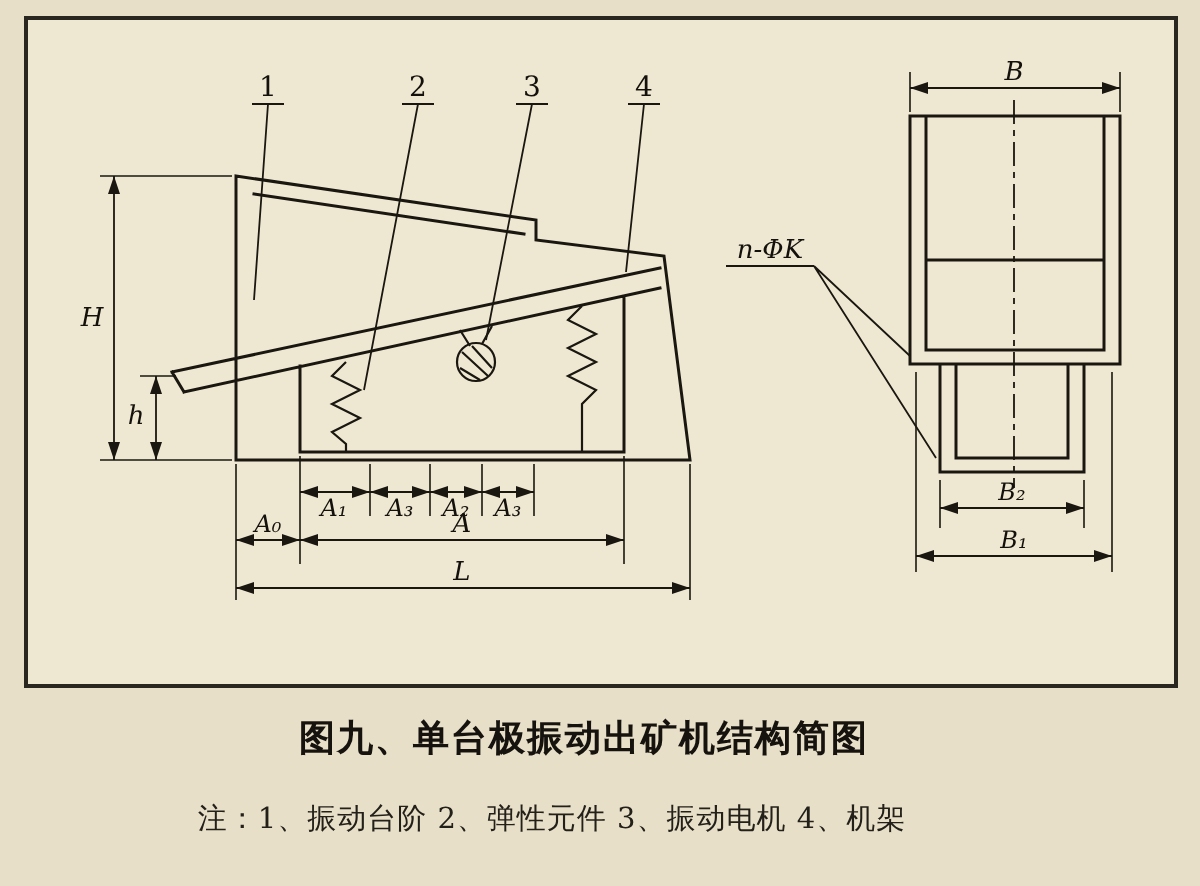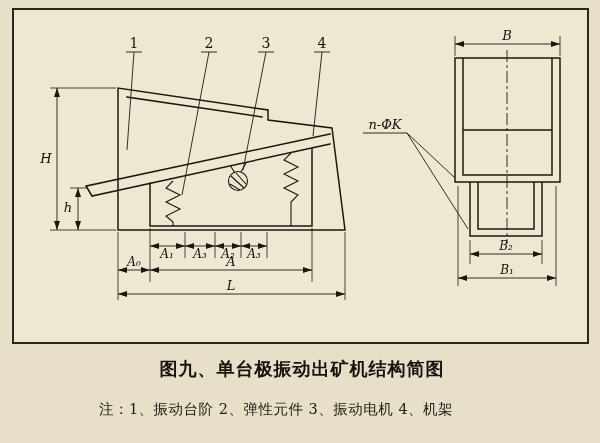--- a/index.html
+++ b/index.html
@@ -16,21 +16,21 @@
   .ln{stroke:#1a1710;stroke-width:1.5;fill:none;stroke-linecap:square;}
   .ln2{stroke:#1a1710;stroke-width:1.1;fill:none;}
   .dim{stroke:#1a1710;stroke-width:0.9;fill:none;}
   .ext{stroke:#1a1710;stroke-width:0.8;fill:none;}
   .cline{stroke:#1a1710;stroke-width:0.9;fill:none;stroke-dasharray:12 3 3 3;}
   text{fill:#14110c;}
   .callout{font-size:14px;text-anchor:middle;}
   .dimtxt{font-size:13px;font-style:italic;text-anchor:middle;}
   .dimtxt-s{font-size:12px;font-style:italic;text-anchor:middle;}
   .caption-title{
-    position:absolute;top:357px;left:16px;width:572px;text-align:center;
+    position:absolute;top:357px;left:6px;width:572px;text-align:center;
     font-size:18px;font-weight:bold;color:#16130e;letter-spacing:1px;
   }
   .caption-note{
     position:absolute;top:400px;left:0;width:552px;text-align:center;
     font-size:14.5px;color:#23201a;letter-spacing:0.5px;
   }
 </style>
 </head>
 <body>
 

